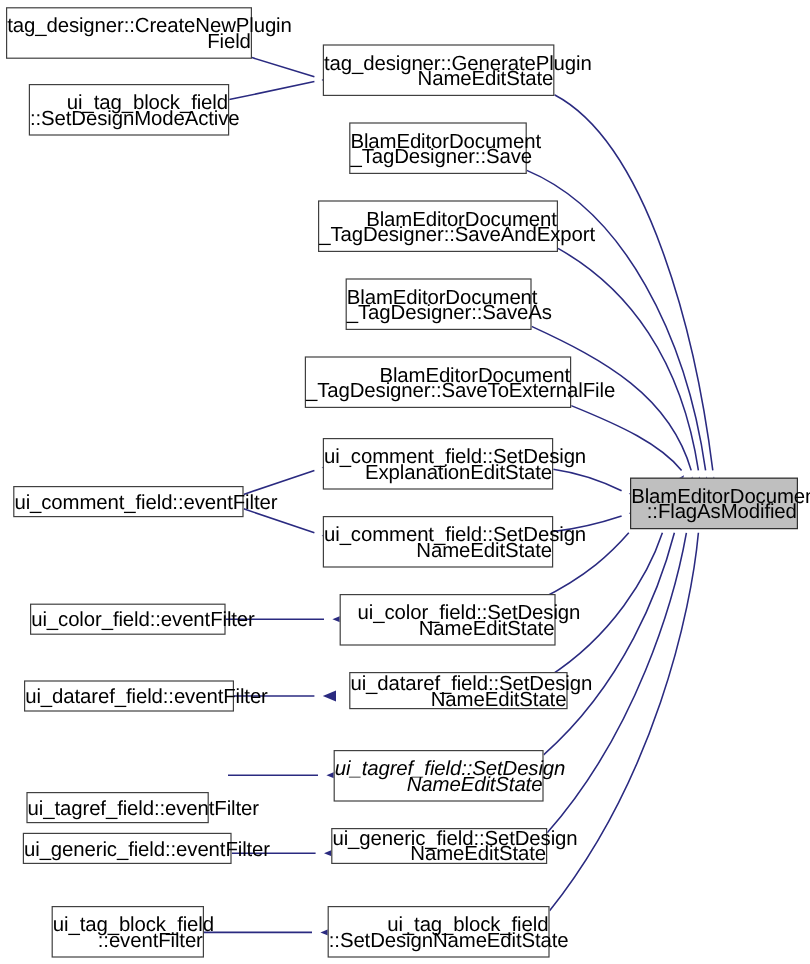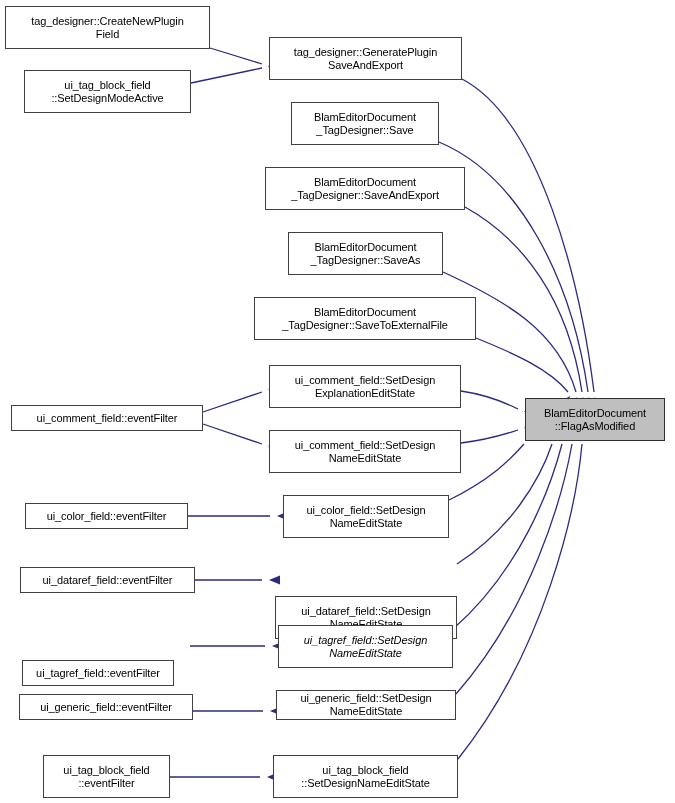--- a/index.html
+++ b/index.html
@@ -26,23 +26,23 @@
     pointer-events: none;
   }
   .node {
     position: absolute;
     box-sizing: border-box;
     border: 1px solid #404040;
     background: #ffffff;
     display: flex;
     align-items: center;
     justify-content: center;
-    text-align: center;
+    text-align: right;
     color: #000000;
-    font-size: 11px;
+    font-size: 17px;
     line-height: 13px;
     letter-spacing: -0.1px;
     white-space: pre-line;
     z-index: 2;
   }
   .node.target {
     background: #bfbfbf;
     border: 1px solid #303030;
     font-weight: normal;
   }
@@ -143,38 +143,38 @@
         <polygon points="0,0 -11,4.5 -11,-4.5" fill="#2a2a80" transform="translate(267,777) rotate(180)"></polygon>
       </g>
     </svg>
 
   <div id="node-layer">
       <div class="node" style="left: 5px; top: 6px; width: 205px; height: 43px;"><span class="label">tag_designer::CreateNewPlugin
 Field</span></div>
       <div class="node" style="left: 24px; top: 70px; width: 167px; height: 43px;"><span class="label">ui_tag_block_field
 ::SetDesignModeActive</span></div>
       <div class="node" style="left: 269px; top: 37px; width: 193px; height: 43px;"><span class="label">tag_designer::GeneratePlugin
-SaveAndExport</span></div>
+NameEditState</span></div>
       <div class="node" style="left: 291px; top: 102px; width: 148px; height: 43px;"><span class="label">BlamEditorDocument
 _TagDesigner::Save</span></div>
       <div class="node" style="left: 265px; top: 167px; width: 200px; height: 43px;"><span class="label">BlamEditorDocument
 _TagDesigner::SaveAndExport</span></div>
       <div class="node" style="left: 288px; top: 232px; width: 155px; height: 43px;"><span class="label">BlamEditorDocument
 _TagDesigner::SaveAs</span></div>
       <div class="node" style="left: 254px; top: 297px; width: 222px; height: 43px;"><span class="label">BlamEditorDocument
 _TagDesigner::SaveToExternalFile</span></div>
       <div class="node" style="left: 269px; top: 365px; width: 192px; height: 43px;"><span class="label">ui_comment_field::SetDesign
 ExplanationEditState</span></div>
       <div class="node" style="left: 269px; top: 430px; width: 192px; height: 43px;"><span class="label">ui_comment_field::SetDesign
 NameEditState</span></div>
       <div class="node" style="left: 11px; top: 405px; width: 192px; height: 26px;"><span class="label">ui_comment_field::eventFilter</span></div>
-      <div class="node" style="left: 283px; top: 495px; width: 166px; height: 43px;"><span class="label">ui_color_field::SetDesign
+      <div class="node" style="left: 283px; top: 495px; width: 180px; height: 43px; padding-left: 14px;"><span class="label">ui_color_field::SetDesign
 NameEditState</span></div>
       <div class="node" style="left: 25px; top: 503px; width: 163px; height: 26px;"><span class="label">ui_color_field::eventFilter</span></div>
-      <div class="node" style="left: 275px; top: 560px; width: 182px; height: 43px; margin-top: 36px;"><span class="label">ui_dataref_field::SetDesign
+      <div class="node" style="left: 291px; top: 560px; width: 182px; height: 31px;"><span class="label">ui_dataref_field::SetDesign
 NameEditState</span></div>
       <div class="node" style="left: 20px; top: 567px; width: 175px; height: 26px;"><span class="label">ui_dataref_field::eventFilter</span></div>
       <div class="node" style="left: 278px; top: 625px; width: 175px; height: 43px; font-style: italic;"><span class="label">ui_tagref_field::SetDesign
 NameEditState</span></div>
       <div class="node" style="left: 22px; top: 660px; width: 152px; height: 26px;"><span class="label">ui_tagref_field::eventFilter</span></div>
       <div class="node" style="left: 276px; top: 690px; width: 180px; height: 30px;"><span class="label">ui_generic_field::SetDesign
 NameEditState</span></div>
       <div class="node" style="left: 19px; top: 694px; width: 174px; height: 26px;"><span class="label">ui_generic_field::eventFilter</span></div>
       <div class="node" style="left: 273px; top: 755px; width: 185px; height: 43px;"><span class="label">ui_tag_block_field
 ::SetDesignNameEditState</span></div>

